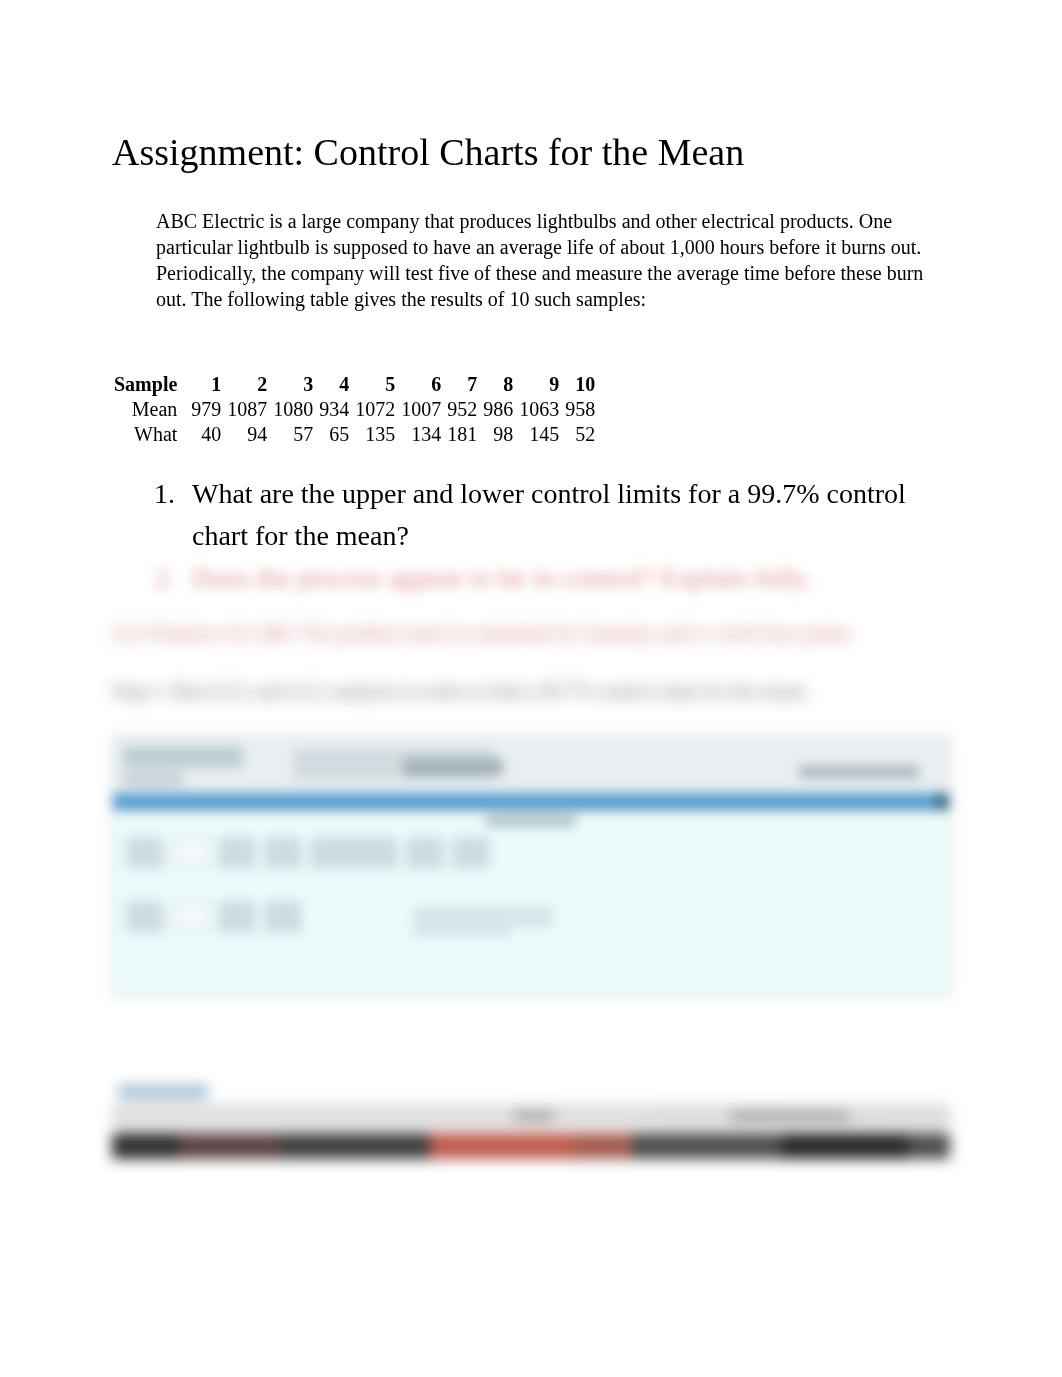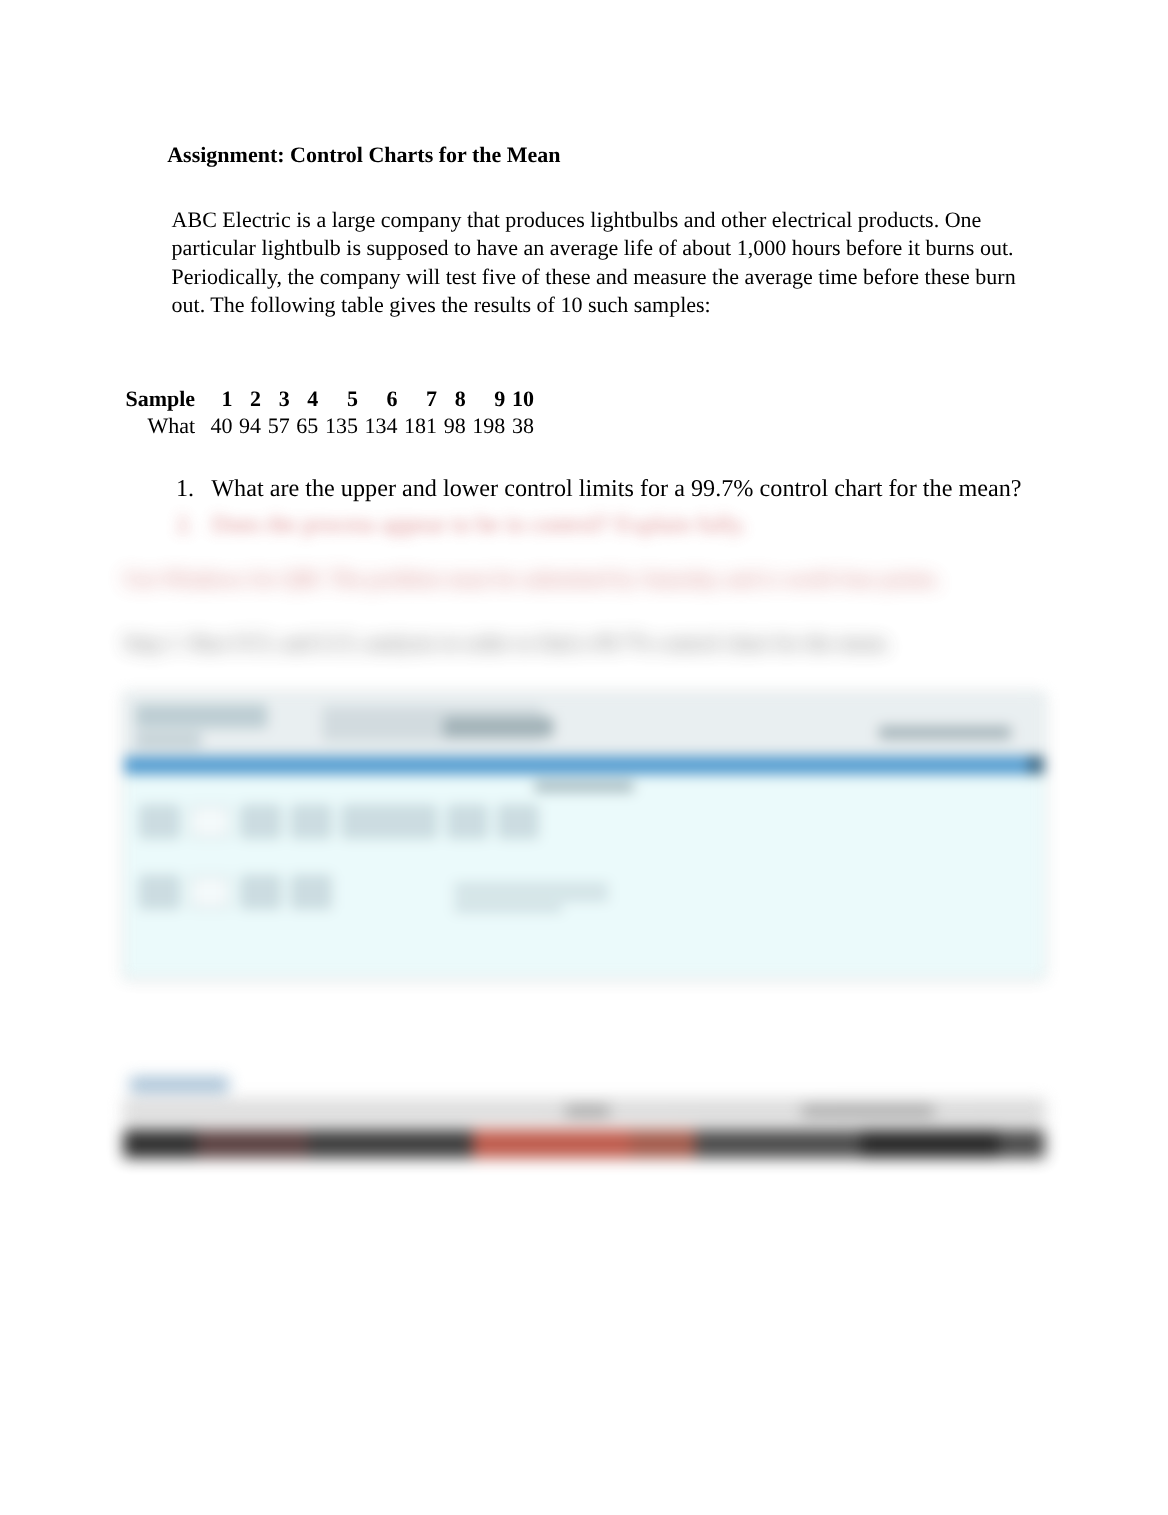--- a/index.html
+++ b/index.html
@@ -10,25 +10,24 @@
     body {
       width: 1062px;
       height: 1377px;
       background: #ffffff;
       font-family: Georgia, 'Times New Roman', serif;
       color: #000;
       padding: 130px 112px 40px 112px;
       position: relative;
     }
     h1 {
-      font-size: 20px;
-      font-weight: bold;
+      font-size: 38px;
+      font-weight: normal;
       margin-bottom: 34px;
       font-family: Georgia, 'Times New Roman', serif;
-      margin-left: 40px;
     }
     .intro {
       font-size: 20px;
       line-height: 1.3;
       margin-bottom: 60px;
       margin-left: 44px;
     }
     .data-table {
       border-collapse: collapse;
       font-size: 20px;
@@ -44,21 +43,21 @@
       padding-right: 14px;
     }
     .data-table thead td, .data-table thead th {
       font-weight: bold;
     }
     .questions {
       margin-left: 50px;
       margin-bottom: 20px;
     }
     .questions li {
-      font-size: 22px;
+      font-size: 28px;
       line-height: 1.5;
       margin-left: 20px;
       padding-left: 10px;
     }
     .questions li::marker {
       font-weight: normal;
     }
     .questions li.blurred {
       filter: blur(6px);
       color: #d6797a;
@@ -241,31 +240,44 @@
       <th>5</th>
       <th>6</th>
       <th>7</th>
       <th>8</th>
       <th>9</th>
       <th>10</th>
     </tr>
   </thead>
   <tbody>
     <tr>
+      <td class="row-header">Mean</td>
+      <td>979</td>
+      <td>1087</td>
+      <td>1080</td>
+      <td>934</td>
+      <td>1072</td>
+      <td>1007</td>
+      <td>952</td>
+      <td>986</td>
+      <td>1063</td>
+      <td>958</td>
+    </tr>
+    <tr>
       <td class="row-header">What</td>
       <td>40</td>
       <td>94</td>
       <td>57</td>
       <td>65</td>
       <td>135</td>
       <td>134</td>
       <td>181</td>
       <td>98</td>
-      <td>198</td>
-      <td>38</td>
+      <td>145</td>
+      <td>52</td>
     </tr>
   </tbody>
 </table>
 
 <ol class="questions">
   <li>What are the upper and lower control limits for a 99.7% control chart for the mean?</li>
   <li class="blurred">Does the process appear to be in control? Explain fully.</li>
 </ol>
 
 <p class="blurred-para">Use Windows for QM. The problem must be submitted by Saturday and is worth four points.</p>

